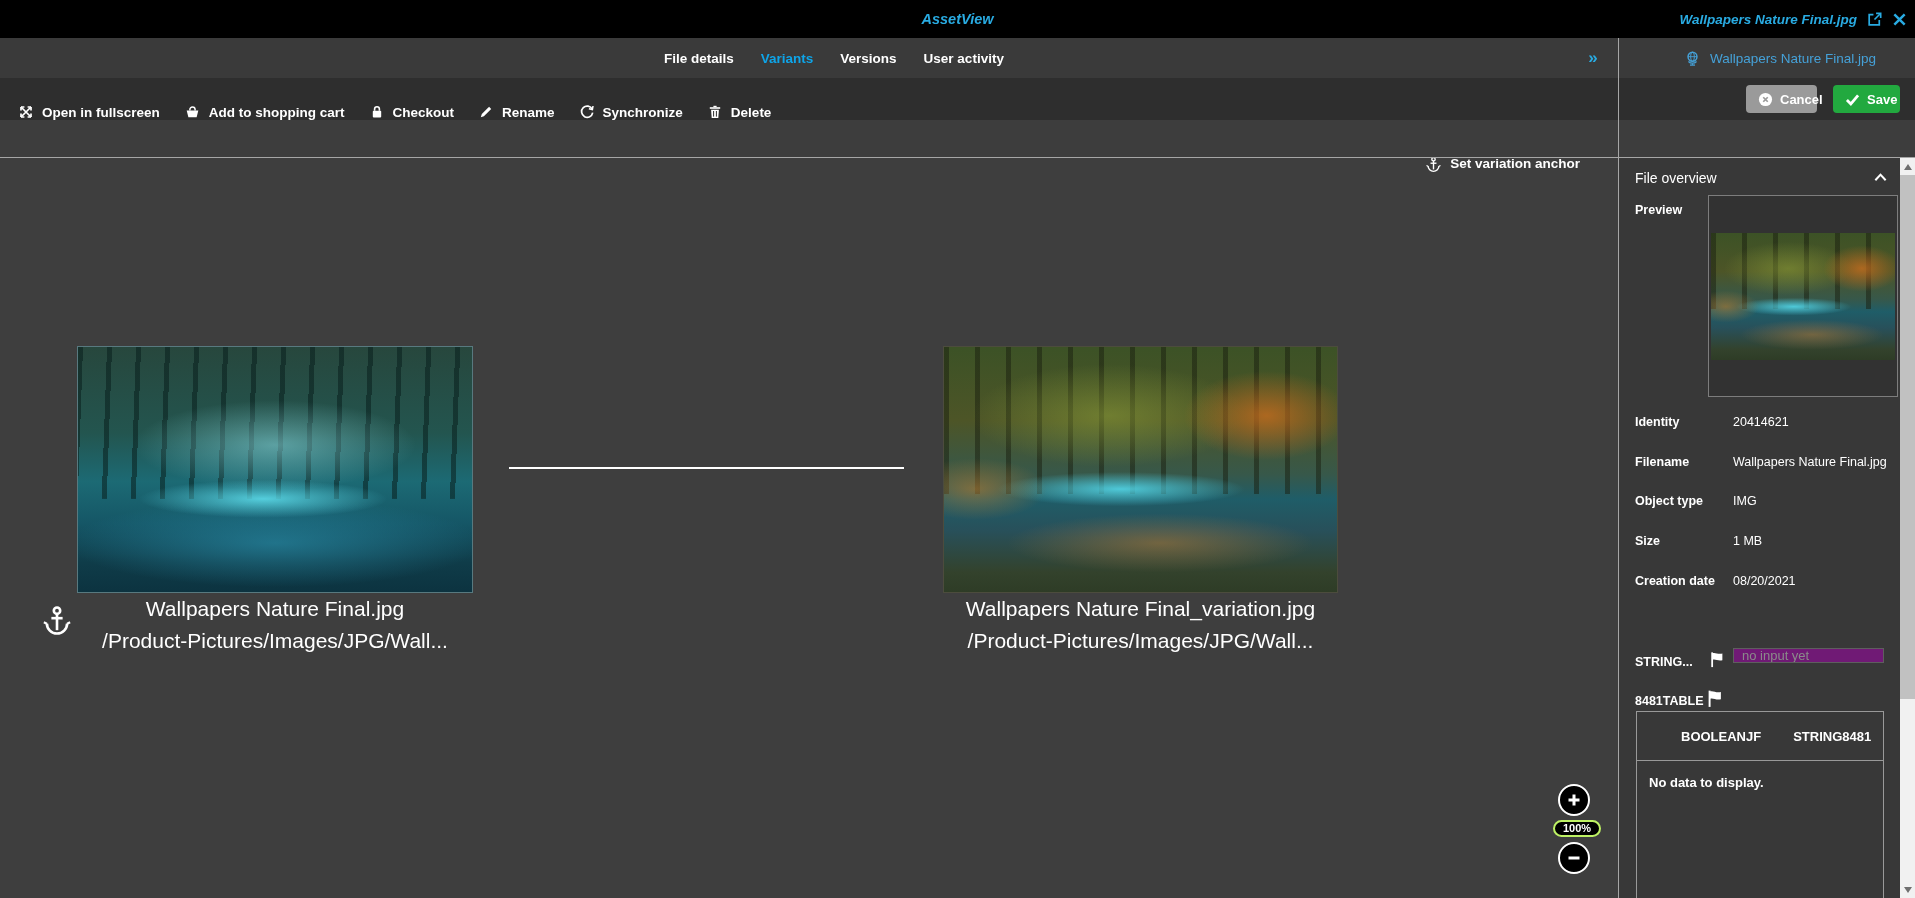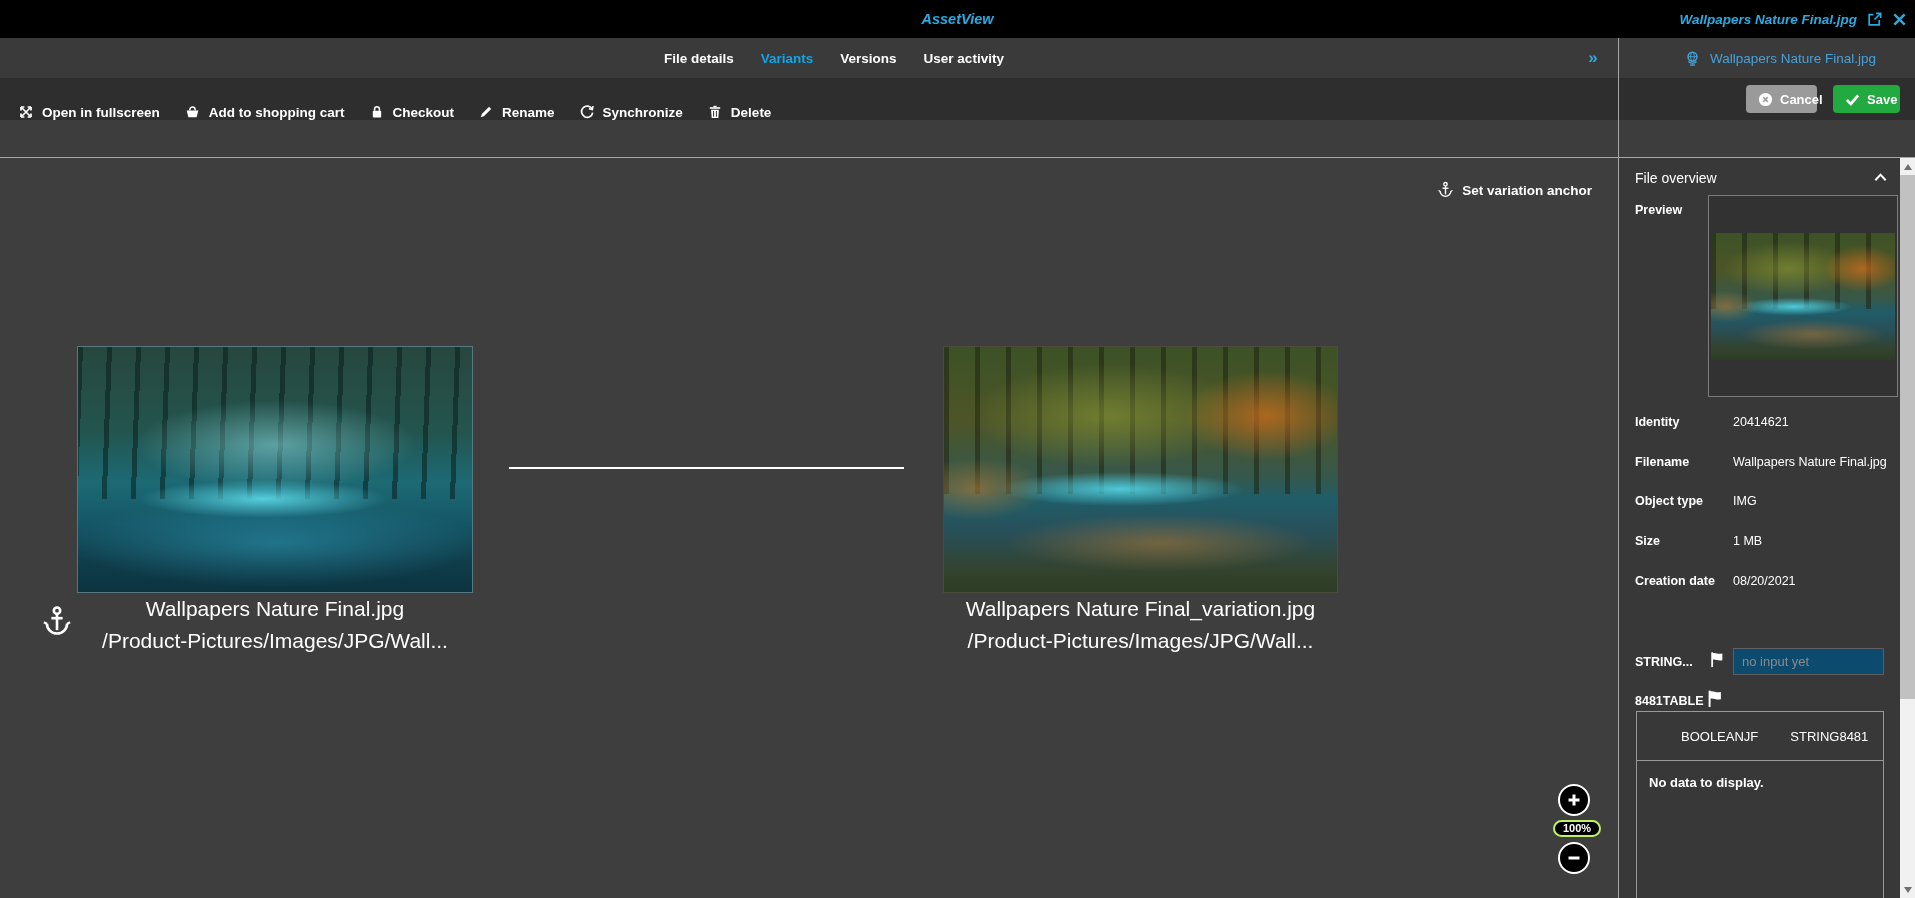--- a/index.html
+++ b/index.html
@@ -22,21 +22,21 @@
   .tab.active { color:#0ea5e9; }
   .collapse-glyph { left:1580px; top:0; width:26px; height:40px; line-height:39px; text-align:center;
                     color:#29abe2; font-size:17px; font-weight:bold; cursor:pointer; }
   .panel-file-header { left:1684px; top:38px; height:40px; display:flex; align-items:center; gap:9px;
                        color:#45a1d8; font-size:13.5px; }
 
   
   .toolbar { left:0; top:78px; width:1915px; height:42px; background:#2e2e2e; }
   .tools { left:18px; top:0; height:42px; display:flex; align-items:flex-end; gap:24px; }
   .tool { display:flex; align-items:center; gap:8px; color:#fff; font-size:13.5px; font-weight:bold; cursor:pointer; white-space:nowrap; }
-  .set-anchor { right:323px; top:78px; height:42px; display:flex; align-items:flex-end; gap:8px;
+  .set-anchor { right:335px; top:78px; height:42px; display:flex; align-items:flex-start; gap:8px;
                 color:#fff; font-size:13.5px; font-weight:bold; cursor:pointer; }
   .action-btns { left:1746px; top:85px; display:flex; gap:16px; }
   .btn { height:28px; border:none; border-radius:4px; display:flex; align-items:center; gap:7px;
          padding:0 12px; font-family:"Liberation Sans", sans-serif; font-size:13px; font-weight:bold; color:#fff; cursor:pointer; }
   .btn-cancel { background:#9a9a9a; width:71px; }
   .btn-save { background:#22a93f; width:67px; }
 
   
   .gapstrip { left:0; top:120px; width:1915px; height:37px; background:#3d3d3d; }
   .hline { left:0; top:157px; width:1915px; height:1px; background:#a6a6a6; }
@@ -81,29 +81,29 @@
   .panel-chevron { left:254px; top:13px; cursor:pointer; }
   .preview-label { left:16px; top:45px; font-size:12.5px; font-weight:bold; }
   .preview-box { left:89px; top:37px; width:190px; height:202px; background:#323232; border:1px solid #7d7d7d; }
   .preview-img { left:2px; top:37px; width:184px; height:127px; border:none; }
   .fields { left:16px; top:257px; width:252px; }
   .frow { display:grid; grid-template-columns:98px auto; height:39.7px; align-items:start; }
   .flabel { font-size:12.5px; font-weight:bold; overflow:hidden; white-space:nowrap; }
   .fvalue { font-size:12.5px; white-space:nowrap; }
   .string-row-label { left:16px; top:497px; font-size:12.5px; font-weight:bold; }
   .flag-1 { left:89px; top:492px; cursor:pointer; }
-  .string-input { left:114px; top:490px; width:151px; height:27px; background:#0c4a6e; border:1px solid #5e5e5e;
+  .string-input { left:114px; top:490px; width:151px; height:15px; background:#701a75; border:1px solid #5e5e5e;
                   color:#9a9a9a; font-family:"Liberation Sans", sans-serif; font-size:13px; padding:0 8px; }
   .string-input::placeholder { color:#8a8a8a; opacity:1; }
   .table-label { left:16px; top:536px; font-size:12.5px; font-weight:bold; }
   .flag-2 { left:86px; top:530px; cursor:pointer; }
   .data-table { left:17px; top:553px; width:248px; height:240px; border:1px solid #999; }
   .data-table-header { height:49px; border-bottom:1px solid #999; display:flex; align-items:center;
                        justify-content:space-between; padding:0 20px 0 12px; }
-  .th { font-size:13px; font-weight:normal;padding-left:32px; }
+  .th { font-size:13px; font-weight:bold;padding-left:32px; }
   .empty-text { padding:14px 12px; font-size:13px; font-weight:bold; }
 
   
   .scrollbar { left:1900px; top:158px; width:15px; height:740px; background:#f1f1f1; z-index:7; }
   .sb-btn { position:absolute; left:0; width:15px; height:17px; display:flex; align-items:center; justify-content:center; cursor:pointer; }
   .sb-up { top:0; } .sb-down { bottom:0; }
   .tri-up { width:0; height:0; border-left:4px solid transparent; border-right:4px solid transparent; border-bottom:6px solid #6f6f6f; }
   .tri-down { width:0; height:0; border-left:4px solid transparent; border-right:4px solid transparent; border-top:6px solid #6f6f6f; }
   .sb-thumb { position:absolute; left:0; top:17px; width:15px; height:524px; background:#c1c1c1; cursor:pointer; }
 

